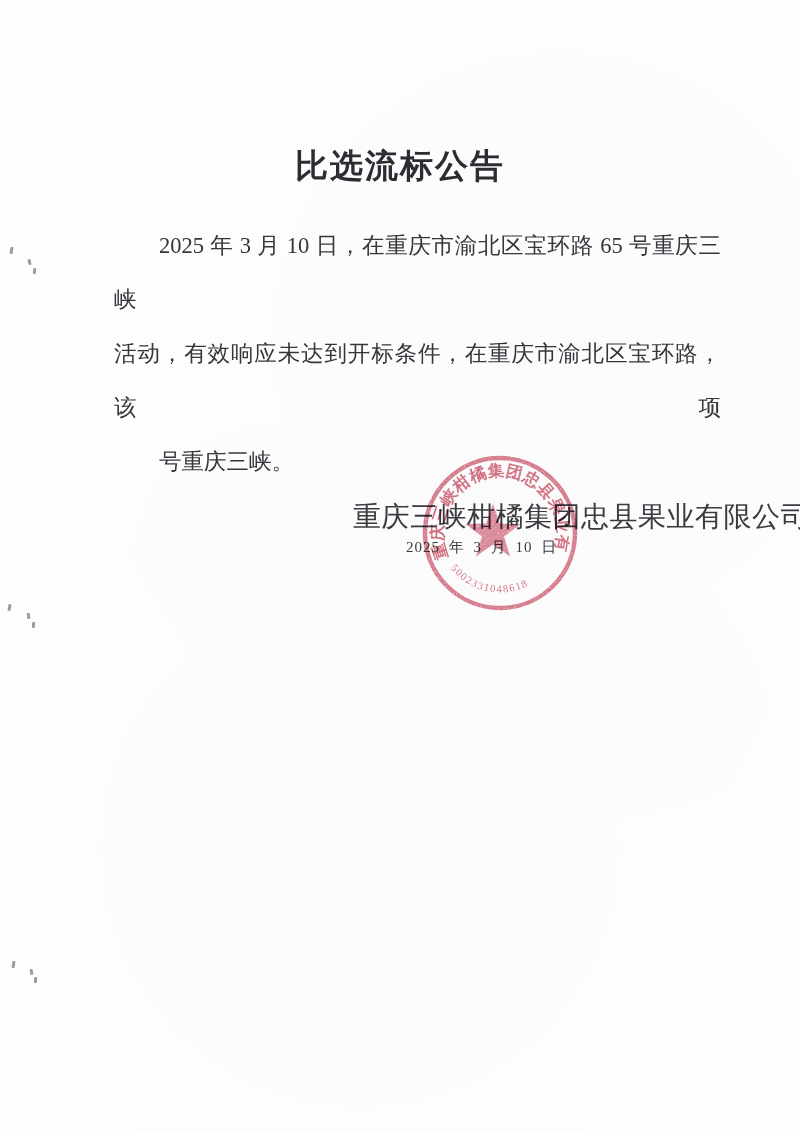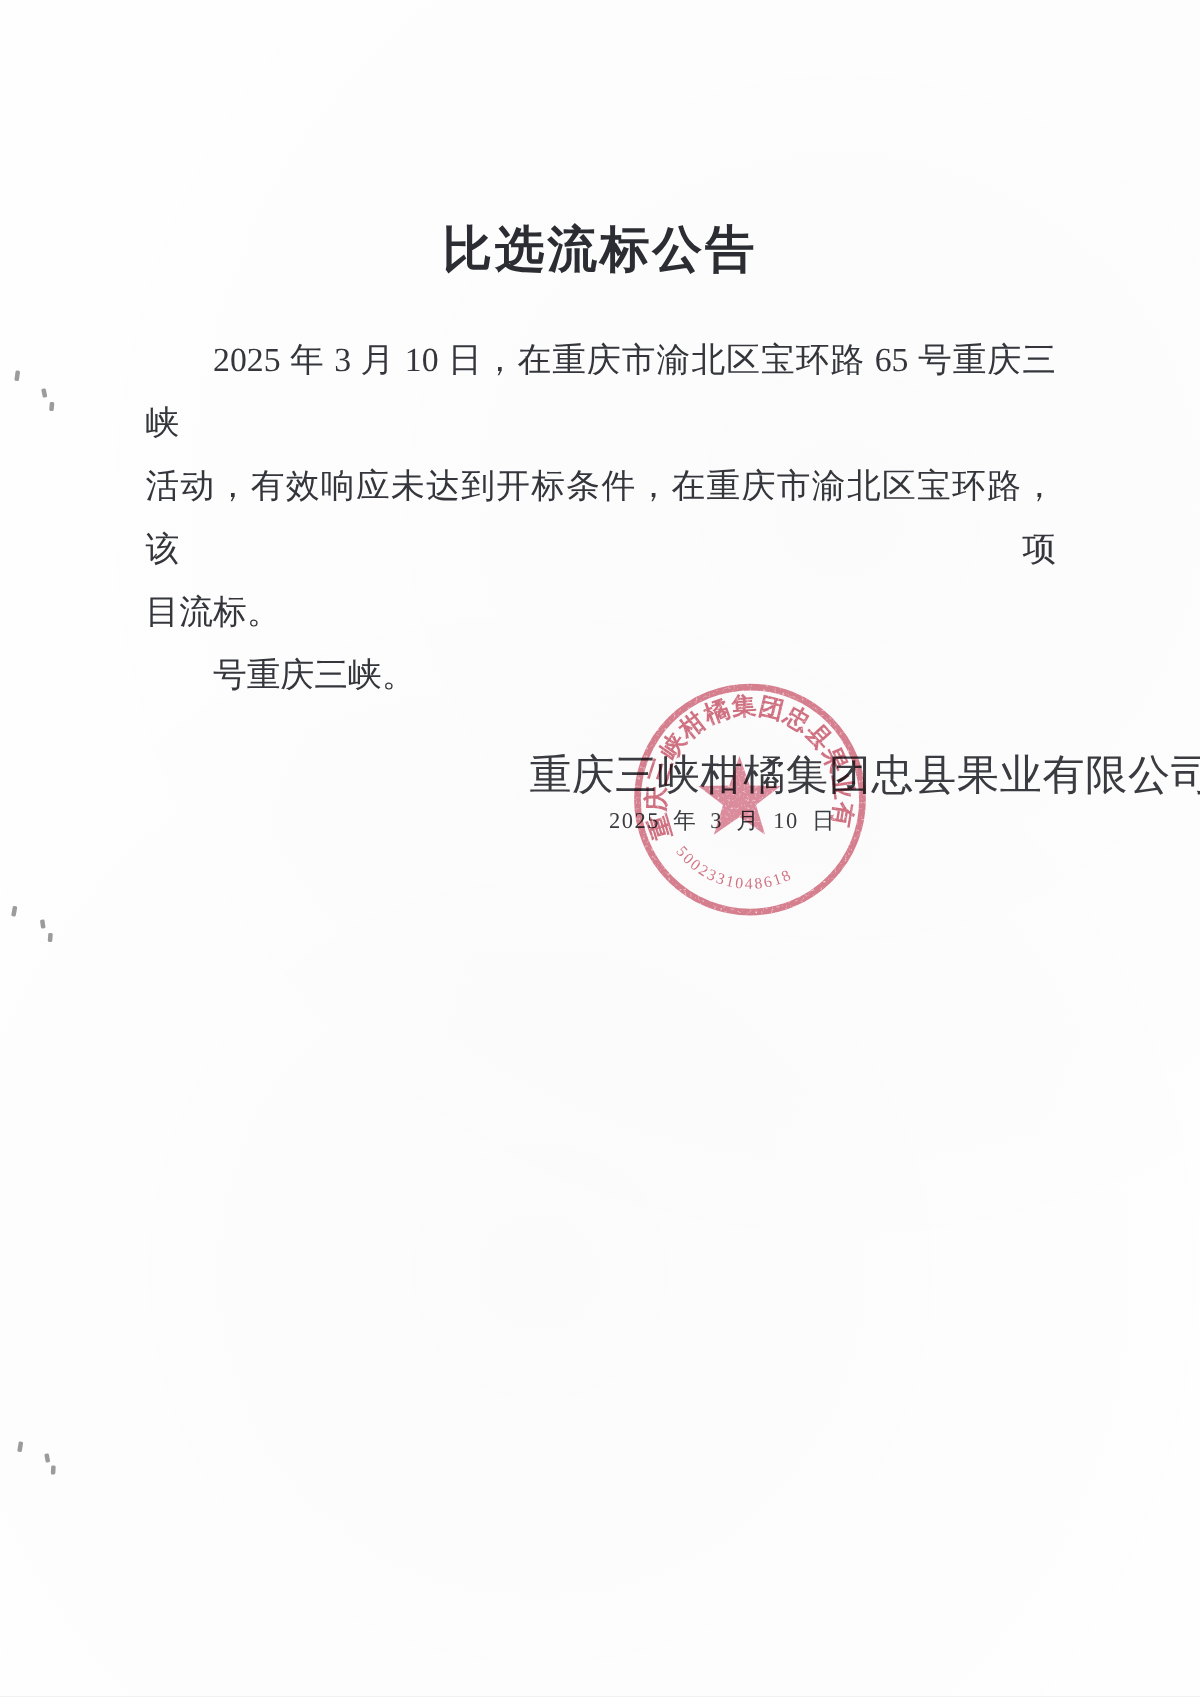--- a/index.html
+++ b/index.html
@@ -16,22 +16,22 @@
     color:#34353a;
     text-decoration:underline;
   }
   .doc-title{
     position:absolute;top:144px;left:0;width:100%;
     text-align:center;
     font-size:33px;font-weight:700;letter-spacing:2px;
     color:#2c2d33;
   }
   .body-block{
-    position:absolute;top:219px;left:97px;width:607px;
-    font-size:22.5px;line-height:42px;
+    position:absolute;top:219px;left:114px;width:607px;
+    font-size:22.5px;line-height:54px;
     color:#35363c;
   }
   .b-line{white-space:nowrap;}
   .b-just{text-align:justify;text-align-last:justify;white-space:normal;}
   .b-indent{text-indent:45px;}
   .closing-line{text-indent:45px;}
   .company-line{
     position:absolute;top:498px;left:353px;
     font-size:28px;letter-spacing:0.5px;color:#3a3b40;
     white-space:nowrap;
@@ -54,21 +54,20 @@
 </head>
 <body>
 
 <div class="page">
 
   <div class="doc-title">比选流标公告</div>
 
   <div class="body-block">
     <div class="b-line b-just b-indent">2025 年 3 月 10 日，在重庆市渝北区宝环路 65 号重庆三峡</div>
     <div class="b-line b-just">活动，有效响应未达到开标条件，在重庆市渝北区宝环路，该项</div>
-    <div class="b-line">目流标。</div>
     <div class="b-line closing-line">号重庆三峡。</div>
   </div>
 
   <div class="company-line">重庆三峡柑橘集团忠县果业有限公司</div>
   <div class="date-line">2025 年 3 月 10 日</div>
 
   <svg class="seal" viewBox="0 0 240 240" aria-hidden="true">
     <defs>
       <filter id="inkRough" x="-10%" y="-10%" width="120%" height="120%">
         <feTurbulence type="fractalNoise" baseFrequency="0.55" numOctaves="2" seed="7" result="n"></feTurbulence>

